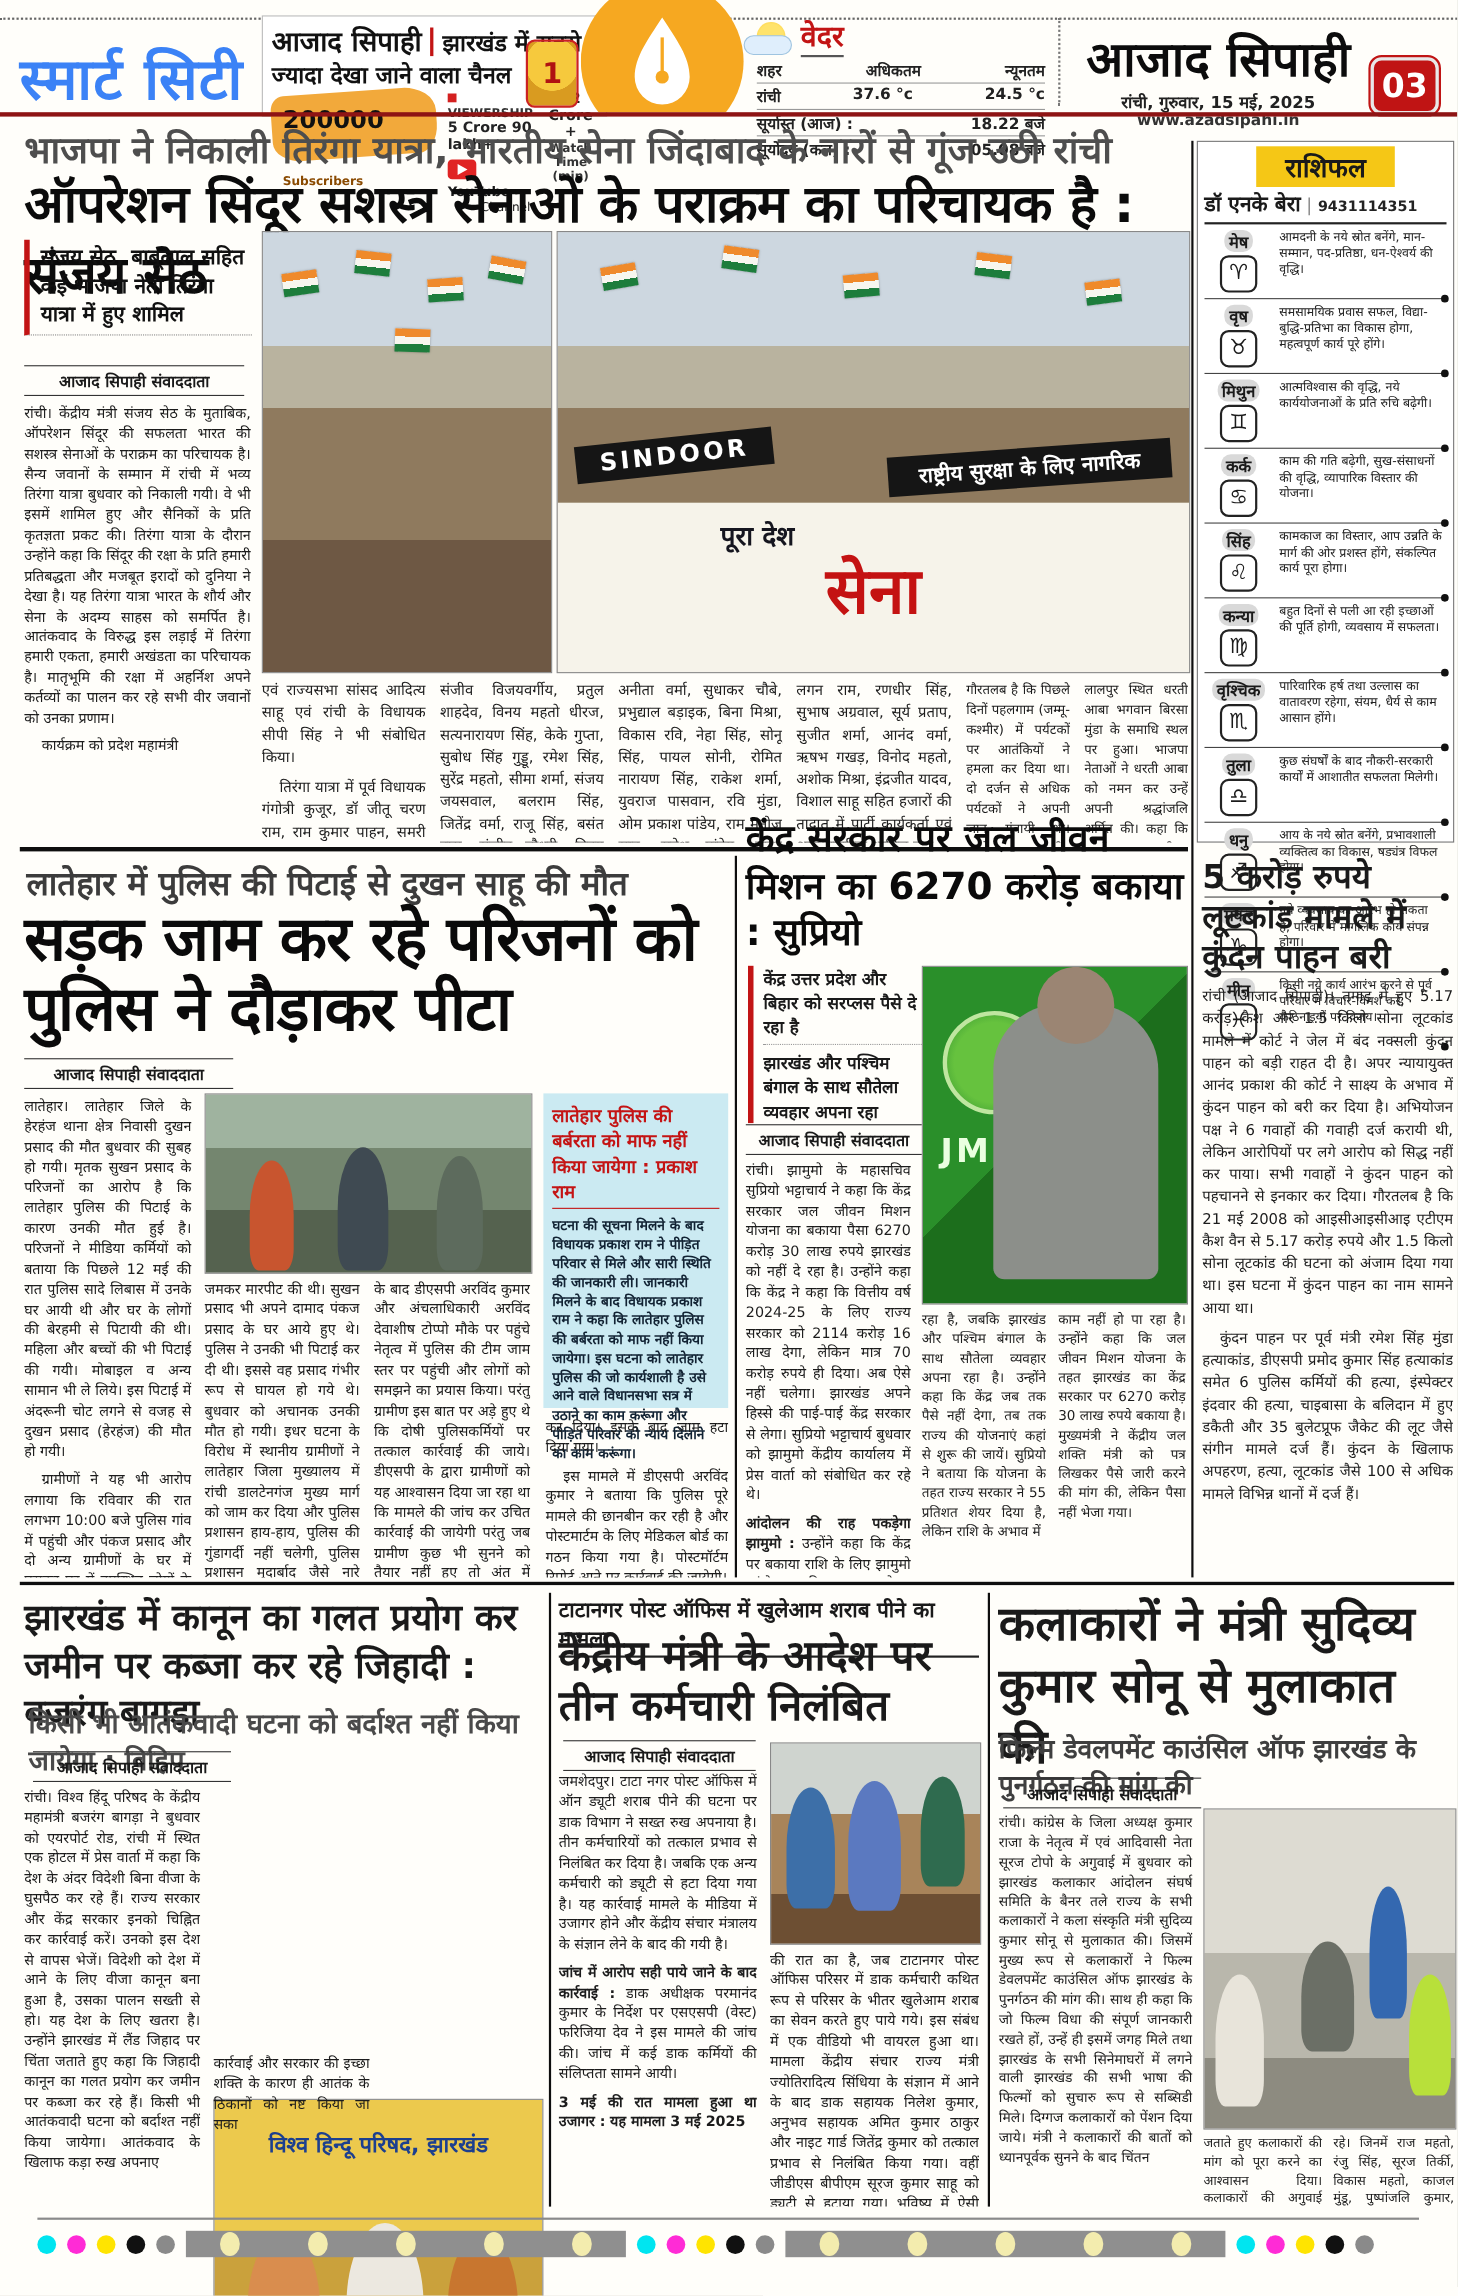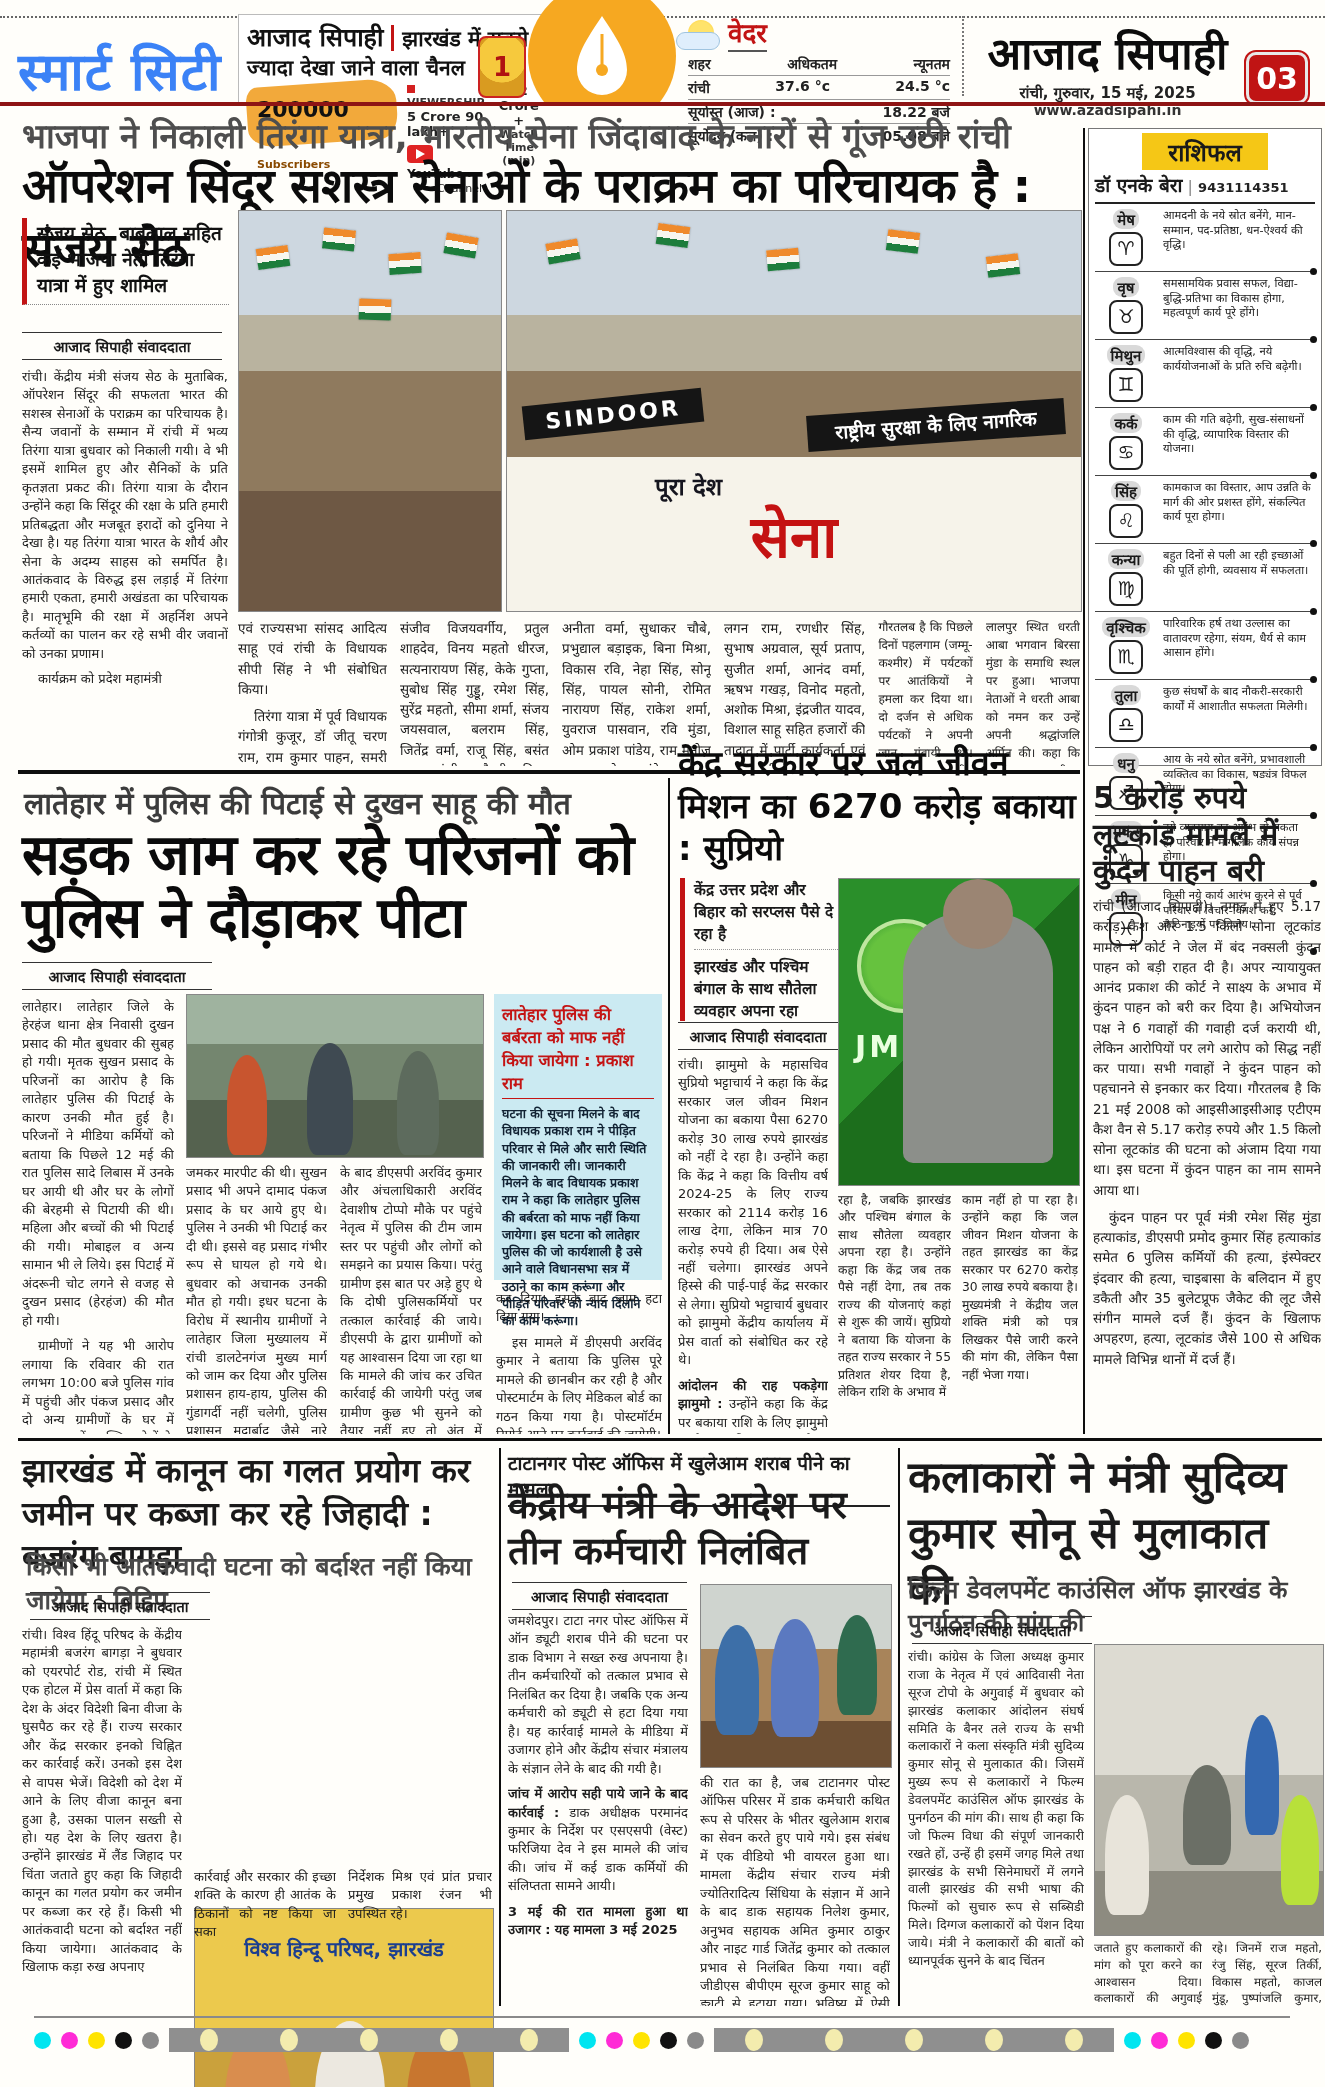--- a/index.html
+++ b/index.html
@@ -366,23 +366,20 @@
   </div>
   <div class="abs photo vhp-photo" style="left:194px;top:1600px;width:298px;height:262px;">
     <div class="vhp-banner-txt">विश्व हिन्दू परिषद, झारखंड</div>
     <div class="blob" style="left:30px;top:120px;width:66px;height:140px;background:#d98d4e;"></div>
     <div class="blob" style="left:120px;top:112px;width:70px;height:148px;background:#ece8e0;"></div>
     <div class="blob" style="left:212px;top:120px;width:64px;height:140px;background:#c8762f;"></div>
   </div>
   <div class="abs col" style="left:194px;top:1868px;width:142px;height:138px;">
       <p>कार्रवाई और सरकार की इच्छा शक्ति के कारण ही आतंक के ठिकानों को नष्ट किया जा सका</p>
     </div>
-  <div class="abs col" style="left:348px;top:1868px;width:144px;height:138px;">
-      <p>निर्देशक मिश्र एवं प्रांत प्रचार प्रमुख प्रकाश रंजन भी उपस्थित रहे।</p>
-    </div>
 
   <div class="abs vrule" style="left:499px;top:1448px;height:558px;"></div>
 
   <div class="abs kicker-post" style="left:508px;top:1450px;width:382px;">टाटानगर पोस्ट ऑफिस में खुलेआम शराब पीने का मामला</div>
   <div class="abs head-post" style="left:508px;top:1482px;width:382px;">केंद्रीय मंत्री के आदेश पर तीन कर्मचारी निलंबित</div>
   <div class="abs byline" style="left:512px;top:1582px;width:175px;">आजाद सिपाही संवाददाता</div>
   <div class="abs col" style="left:508px;top:1612px;width:180px;height:394px;">
     <p>जमशेदपुर। टाटा नगर पोस्ट ऑफिस में ऑन ड्यूटी शराब पीने की घटना पर डाक विभाग ने सख्त रुख अपनाया है। तीन कर्मचारियों को तत्काल प्रभाव से निलंबित कर दिया है। जबकि एक अन्य कर्मचारी को ड्यूटी से हटा दिया गया है। यह कार्रवाई मामले के मीडिया में उजागर होने और केंद्रीय संचार मंत्रालय के संज्ञान लेने के बाद की गयी है।</p>
     <p><b>जांच में आरोप सही पाये जाने के बाद कार्रवाई :</b> <span>डाक अधीक्षक परमानंद कुमार के निर्देश पर एसएसपी (वेस्ट) फरिजिया देव ने इस मामले की जांच की। जांच में कई डाक कर्मियों की संलिप्तता सामने आयी।</span></p>
     <p><b>3 मई की रात मामला हुआ था उजागर :</b> <b>यह मामला 3 मई 2025</b></p>

